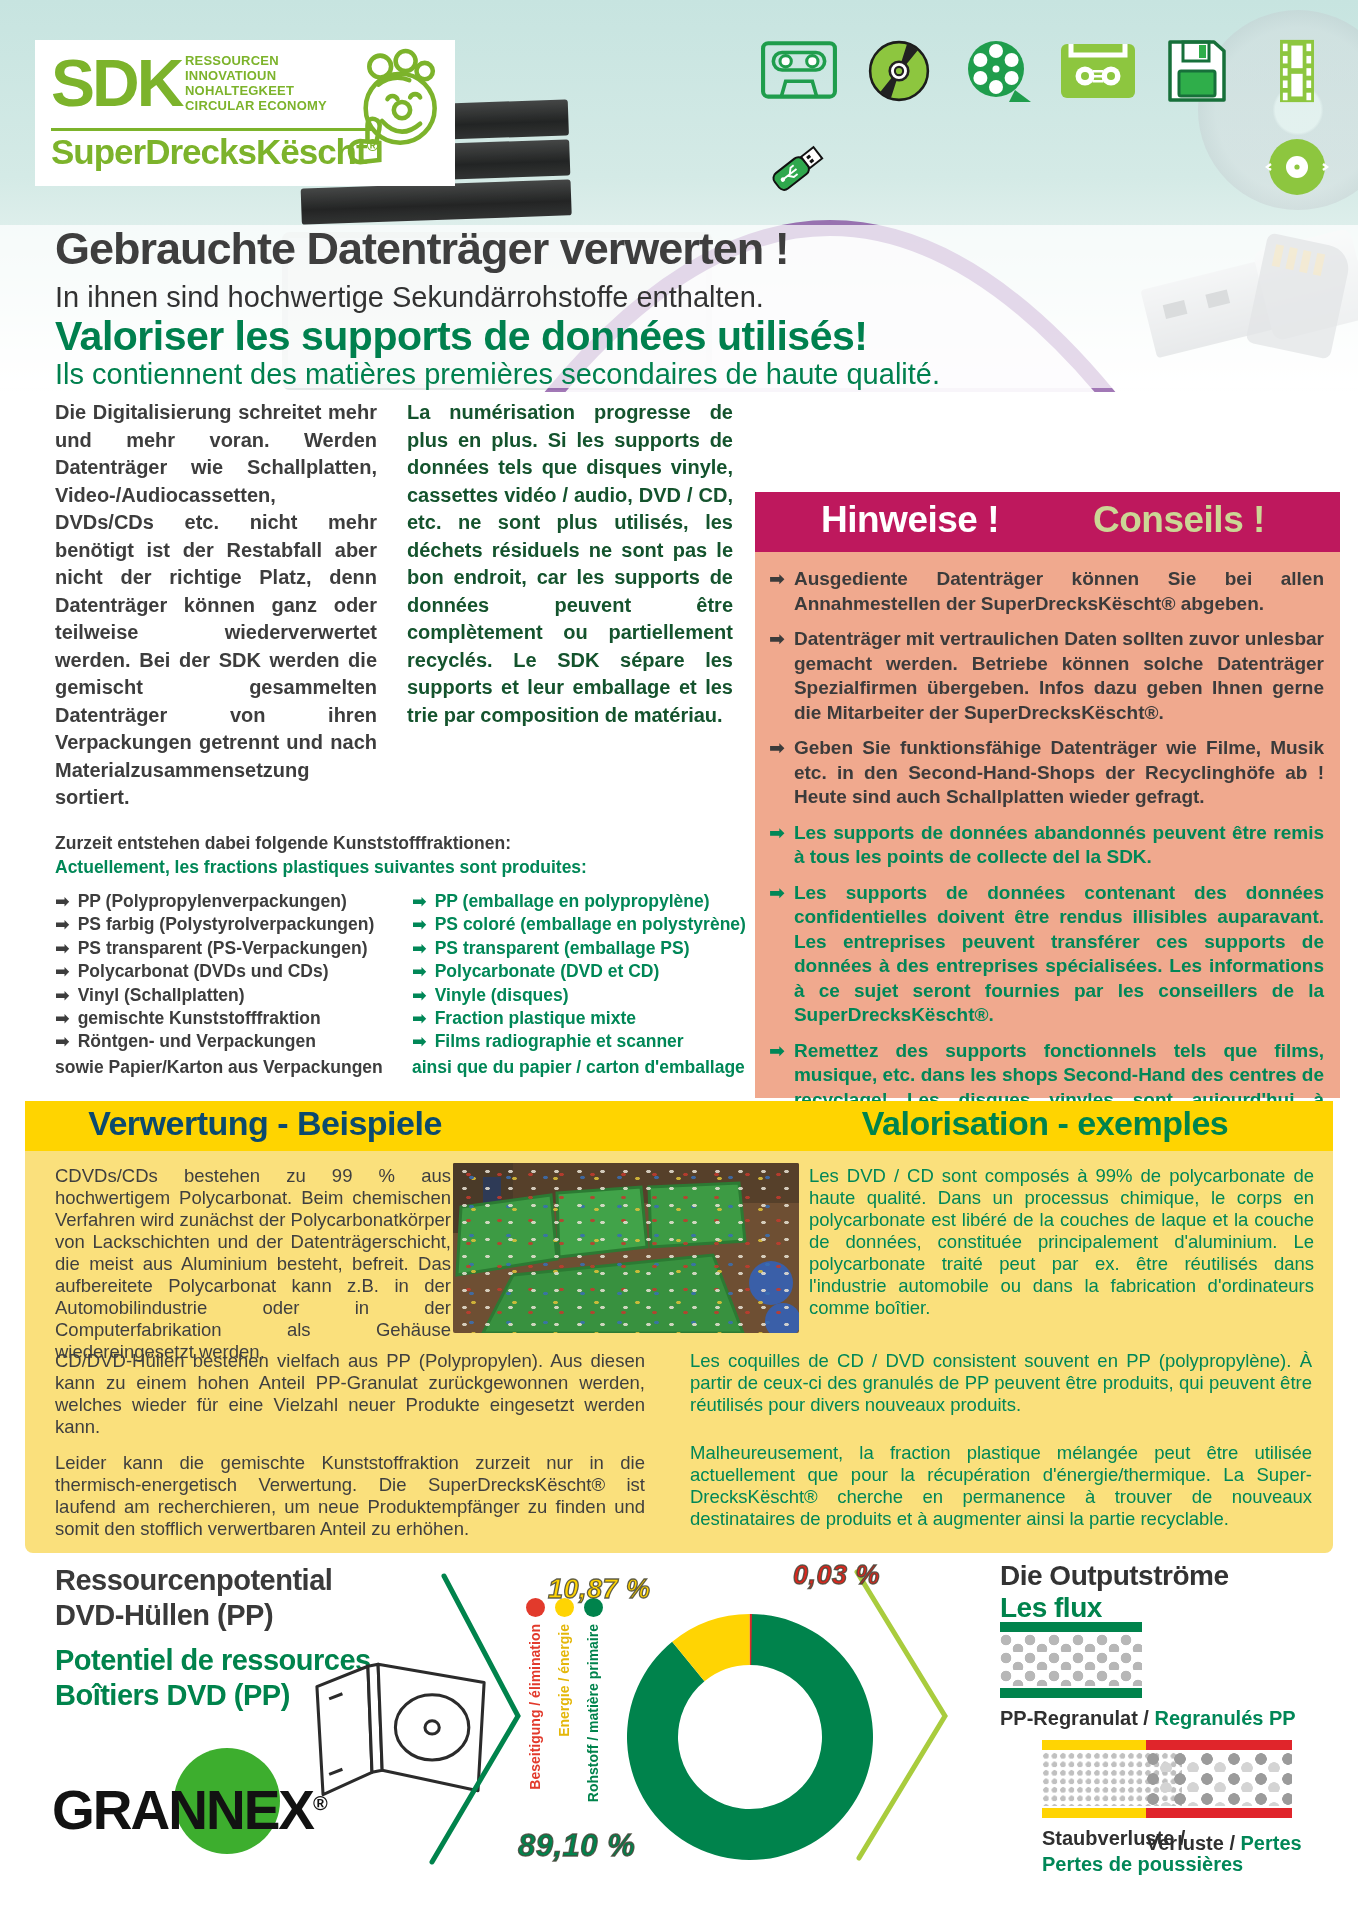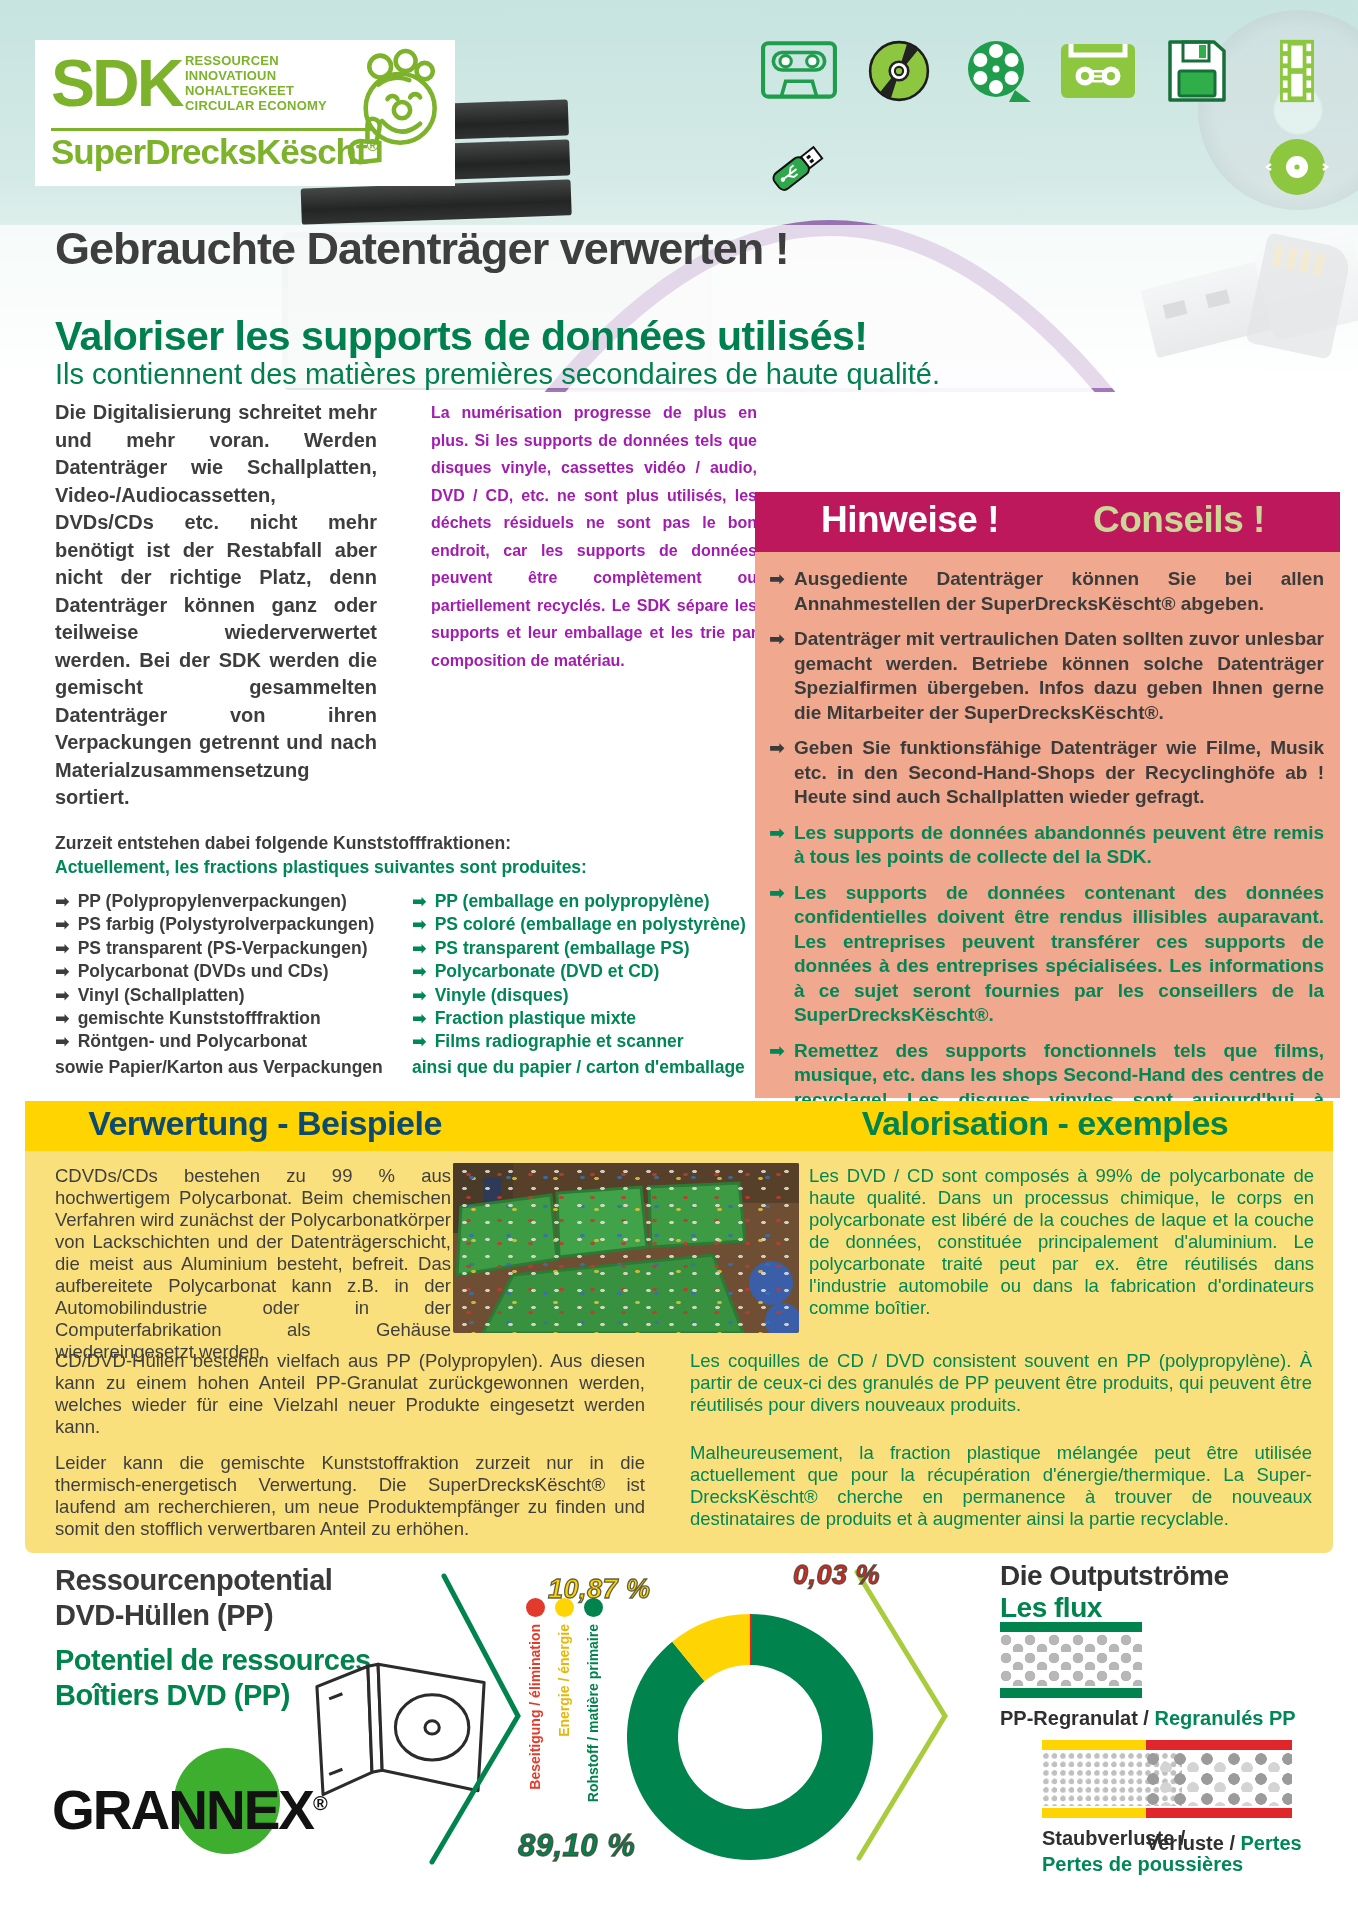--- a/index.html
+++ b/index.html
@@ -41,22 +41,22 @@
 
   .title-band{left:0;top:225px;width:1358px;height:163px;background:rgba(255,255,255,.72);}
   .t-de{left:55px;top:-2px;font-size:45px;font-weight:800;color:#3e3e3e;letter-spacing:-1px;}
   .s-de{left:55px;top:56px;font-size:29px;font-weight:400;color:#323232;}
   .t-fr{left:55px;top:88px;font-size:41px;font-weight:800;color:#00804e;letter-spacing:-.5px;}
   .s-fr{left:55px;top:133px;font-size:29px;font-weight:400;color:#00804e;}
 
   
   .intro-de{left:55px;top:399px;width:322px;font-size:20px;line-height:27.5px;font-weight:700;
             color:#3d3d3d;text-align:justify;}
-  .intro-fr{left:431px;top:399px;width:326px;font-size:16px;line-height:27.5px;font-weight:700;
-            color:#a21caf;text-align:justify;}
+  .intro-fr{left:407px;top:399px;width:326px;font-size:20px;line-height:27.5px;font-weight:700;
+            color:#14532d;text-align:justify;}
 
   
   .frac-h{font-size:17.5px;font-weight:700;}
   .frac-h.de{left:55px;top:833px;color:#3d3d3d;}
   .frac-h.fr{left:55px;top:857px;color:#008757;}
   .frac-list{list-style:none;margin:0;padding:0;font-size:17.5px;font-weight:700;}
   .frac-list li{display:flex;gap:8px;line-height:23.4px;}
   .frac-list.de{left:55px;top:890px;width:340px;color:#3d3d3d;}
   .frac-list.fr{left:412px;top:890px;width:340px;color:#008757;}
   .frac-foot{font-size:17.5px;font-weight:700;}
@@ -293,20 +293,21 @@
           <circle cx="33" cy="33" r="28" fill="#8dc63f"></circle>
           <circle cx="33" cy="33" r="11" fill="#fff"></circle>
           <circle cx="33" cy="33" r="2.6" fill="#8dc63f"></circle>
           <path d="M7,30 l-4,3 4,3 M59,30 l4,3 -4,3" fill="none" stroke="#fff" stroke-width="2.4"></path>
         </svg>
       </div>
     </div>
 
     <div class="abs title-band">
       <h1 class="abs t-de" style="margin:0">Gebrauchte Datenträger verwerten !</h1>
+      <div class="abs s-de">In ihnen sind hochwertige Sekundärrohstoffe enthalten.</div>
       <h2 class="abs t-fr" style="margin:0">Valoriser les supports de données utilisés!</h2>
       <div class="abs s-fr">Ils contiennent des matières premières secondaires de haute qualité.</div>
     </div>
   </header>
 
   <p class="abs intro-de" style="margin:0">Die Digitalisierung schreitet mehr und mehr voran. Werden Datenträger wie Schallplatten, Video-/Audiocassetten, DVDs/CDs etc. nicht mehr benötigt ist der Restabfall aber nicht der richtige Platz, denn Datenträger können ganz oder teilweise wiederverwertet werden. Bei der SDK werden die gemischt gesammelten Datenträger von ihren Verpackungen getrennt und nach Materialzusammensetzung sortiert.</p>
   <p class="abs intro-fr" style="margin:0">La numérisation progresse de plus en plus. Si les supports de données tels que disques vinyle, cassettes vidéo / audio, DVD / CD, etc. ne sont plus utilisés, les déchets résiduels ne sont pas le bon endroit, car les supports de données peuvent être complètement ou partiellement recyclés. Le SDK sépare les supports et leur emballage et les trie par composition de matériau.</p>
 
   <div class="abs frac-h de">Zurzeit entstehen dabei folgende Kunststofffraktionen:</div>
   <div class="abs frac-h fr">Actuellement, les fractions plastiques suivantes sont produites:</div>
@@ -331,21 +332,21 @@
     <li>
         <span class="arr">➡</span>
         <span>Vinyl (Schallplatten)</span>
       </li>
     <li>
         <span class="arr">➡</span>
         <span>gemischte Kunststofffraktion</span>
       </li>
     <li>
         <span class="arr">➡</span>
-        <span>Röntgen- und Polycarbonat</span>
+        <span>Röntgen- und Verpackungen</span>
       </li>
   </ul>
   <ul class="abs frac-list fr">
     <li>
         <span class="arr">➡</span>
         <span>PP (emballage en polypropylène)</span>
       </li>
     <li>
         <span class="arr">➡</span>
         <span>PS coloré (emballage en polystyrène)</span>

